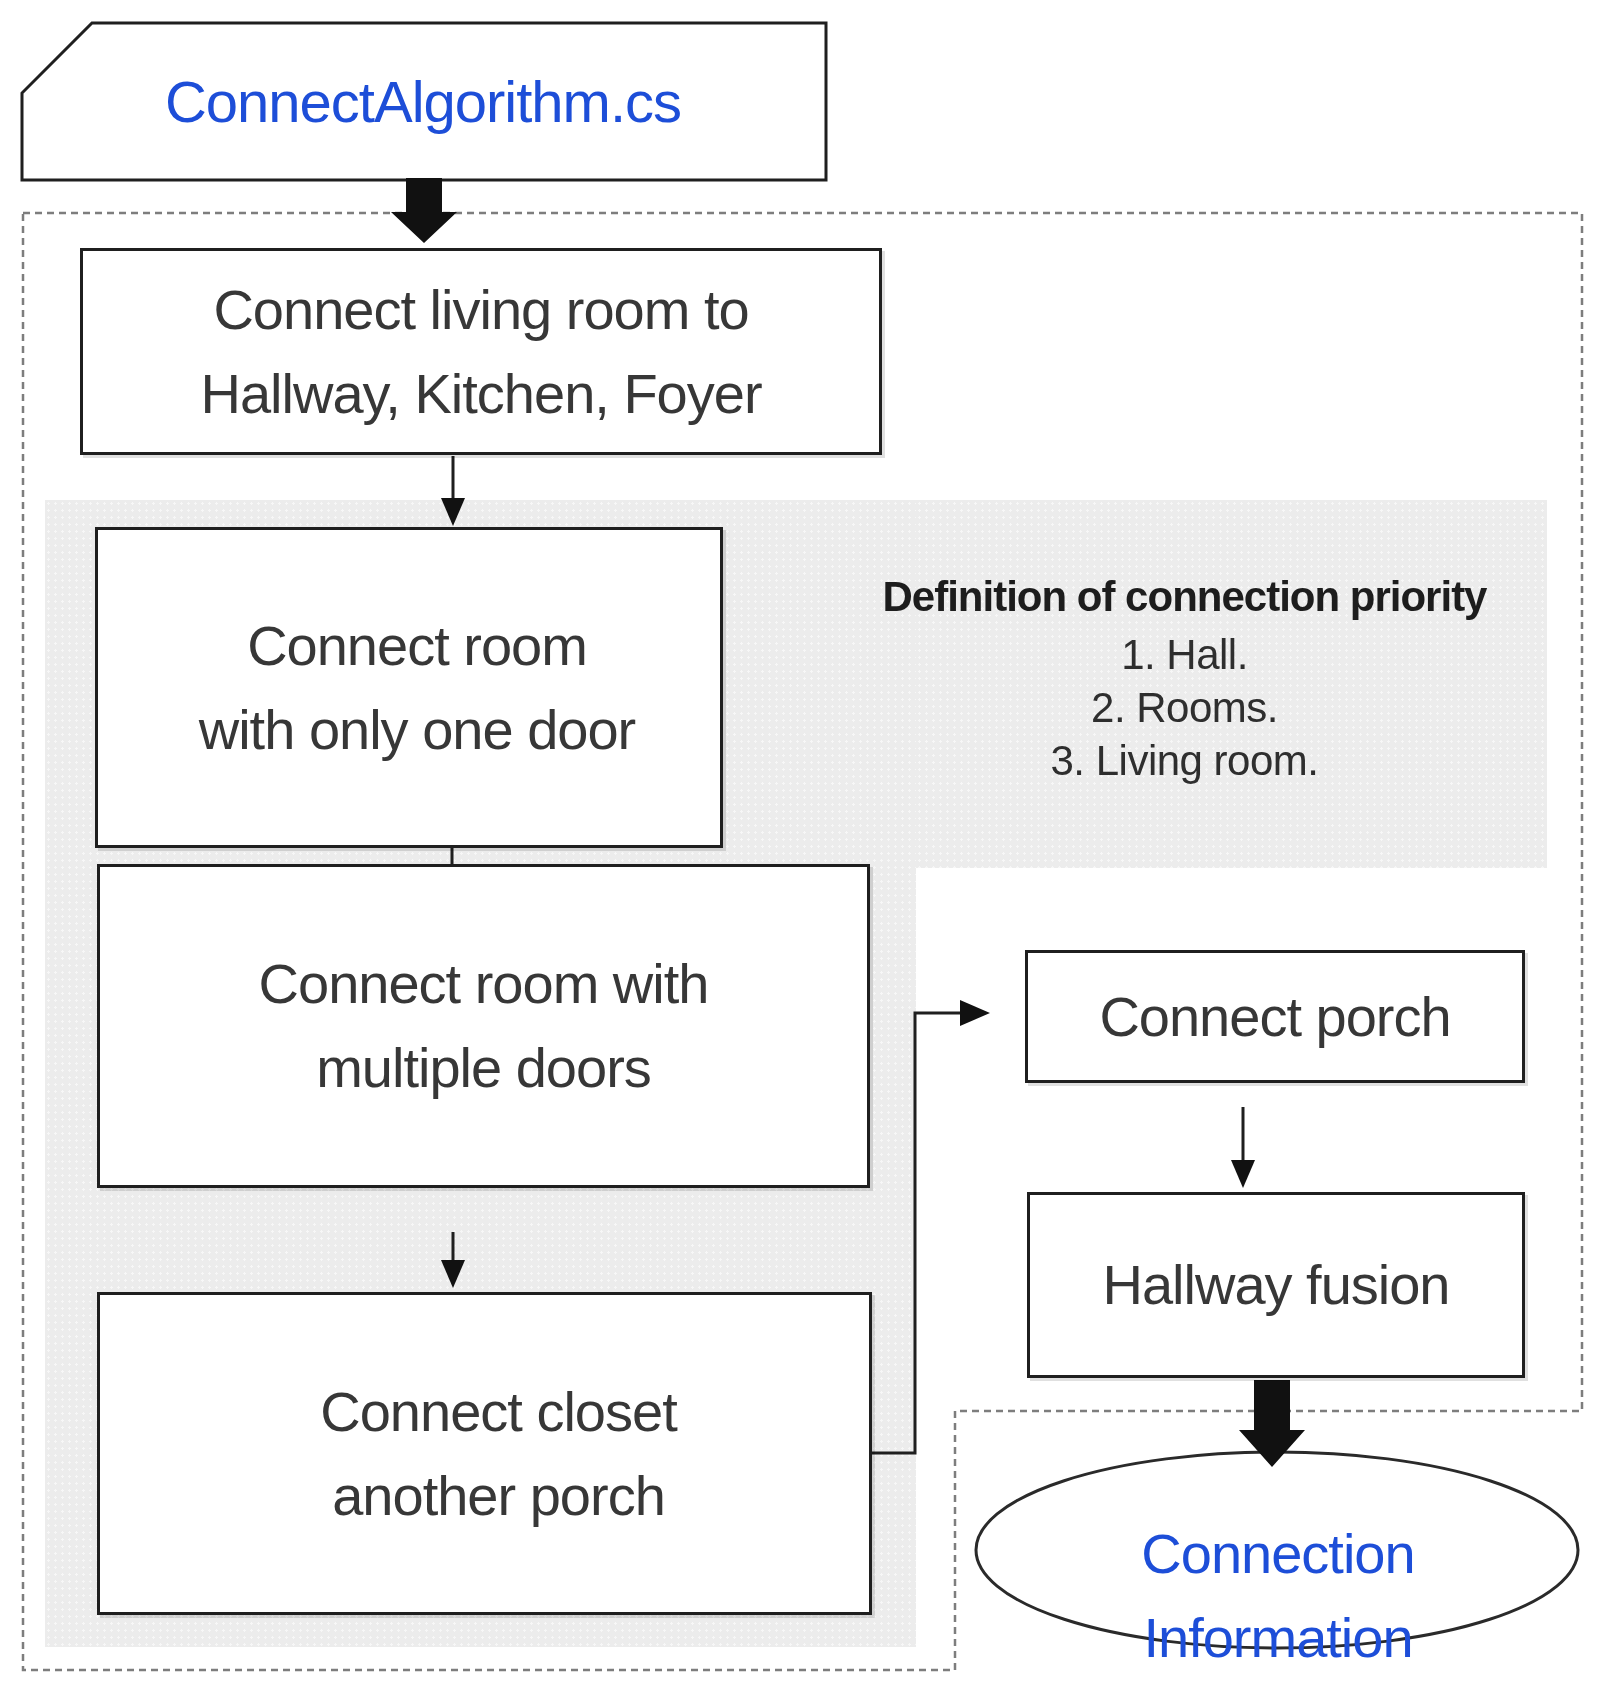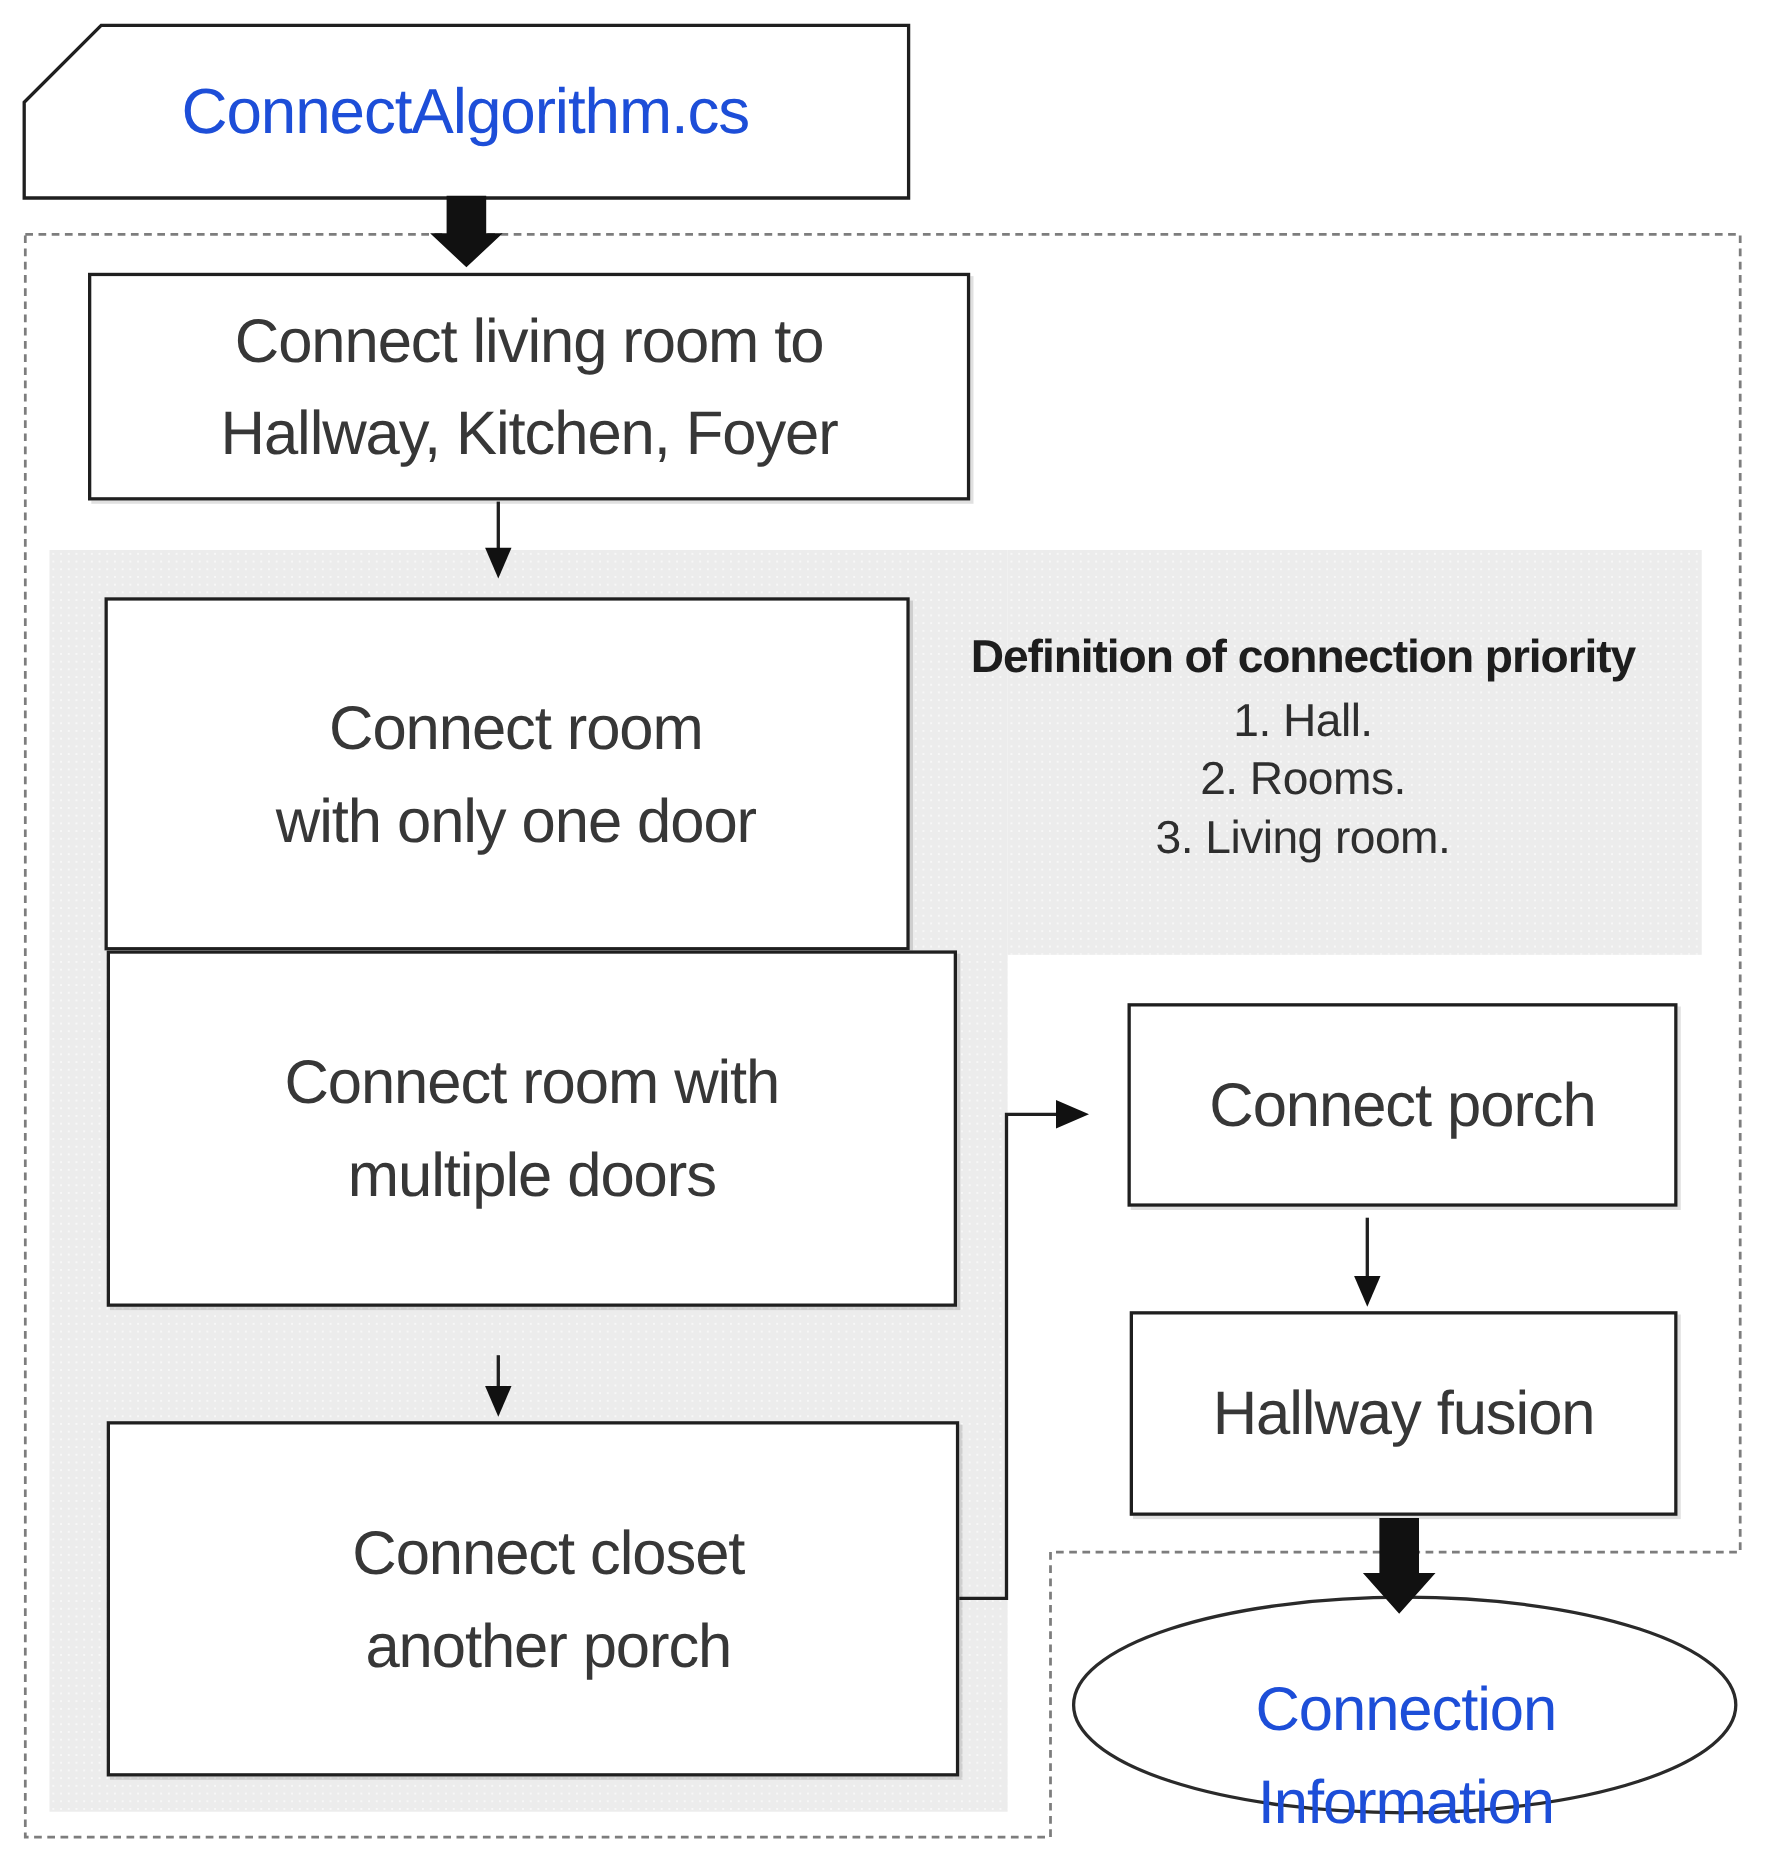--- a/index.html
+++ b/index.html
@@ -23,24 +23,24 @@
     position:absolute;z-index:2;
     background:#ffffff;border:3px solid #1f1f1f;
     box-sizing:border-box;
     display:flex;flex-direction:column;align-items:center;justify-content:center;
     text-align:center;color:#373737;
     font-size:56px;line-height:84px;letter-spacing:-1px;
     box-shadow:3px 3px 0 rgba(0,0,0,0.12);
     margin-left:32px;
   }
   #box-living {left:48px; top:248px; width:802px;height:207px;}
-  #box-onedoor{left:63px; top:543px; width:732px;height:321px;padding-left:16px;}
+  #box-onedoor{left:63px; top:527px; width:628px;height:321px;padding-left:16px;}
   #box-multi  {left:65px; top:864px; width:773px;height:324px;}
   #box-closet {left:65px; top:1292px;width:775px;height:323px;padding-left:28px;}
-  #box-porch  {left:993px;top:912px; width:500px;height:185px;}
+  #box-porch  {left:993px;top:950px; width:500px;height:133px;}
   #box-hallway{left:995px;top:1192px;width:498px;height:186px;}
 
   .free-label{
     position:absolute;z-index:3;color:#1d4ed8;
     display:flex;flex-direction:column;align-items:center;justify-content:center;
     text-align:center;
   }
   #file-label{left:20px;top:23px;width:806px;height:157px;font-size:58px;letter-spacing:-1px;}
   #ellipse-label{left:977px;top:1508px;width:602px;height:176px;font-size:56px;line-height:84px;letter-spacing:-1px;}
 

